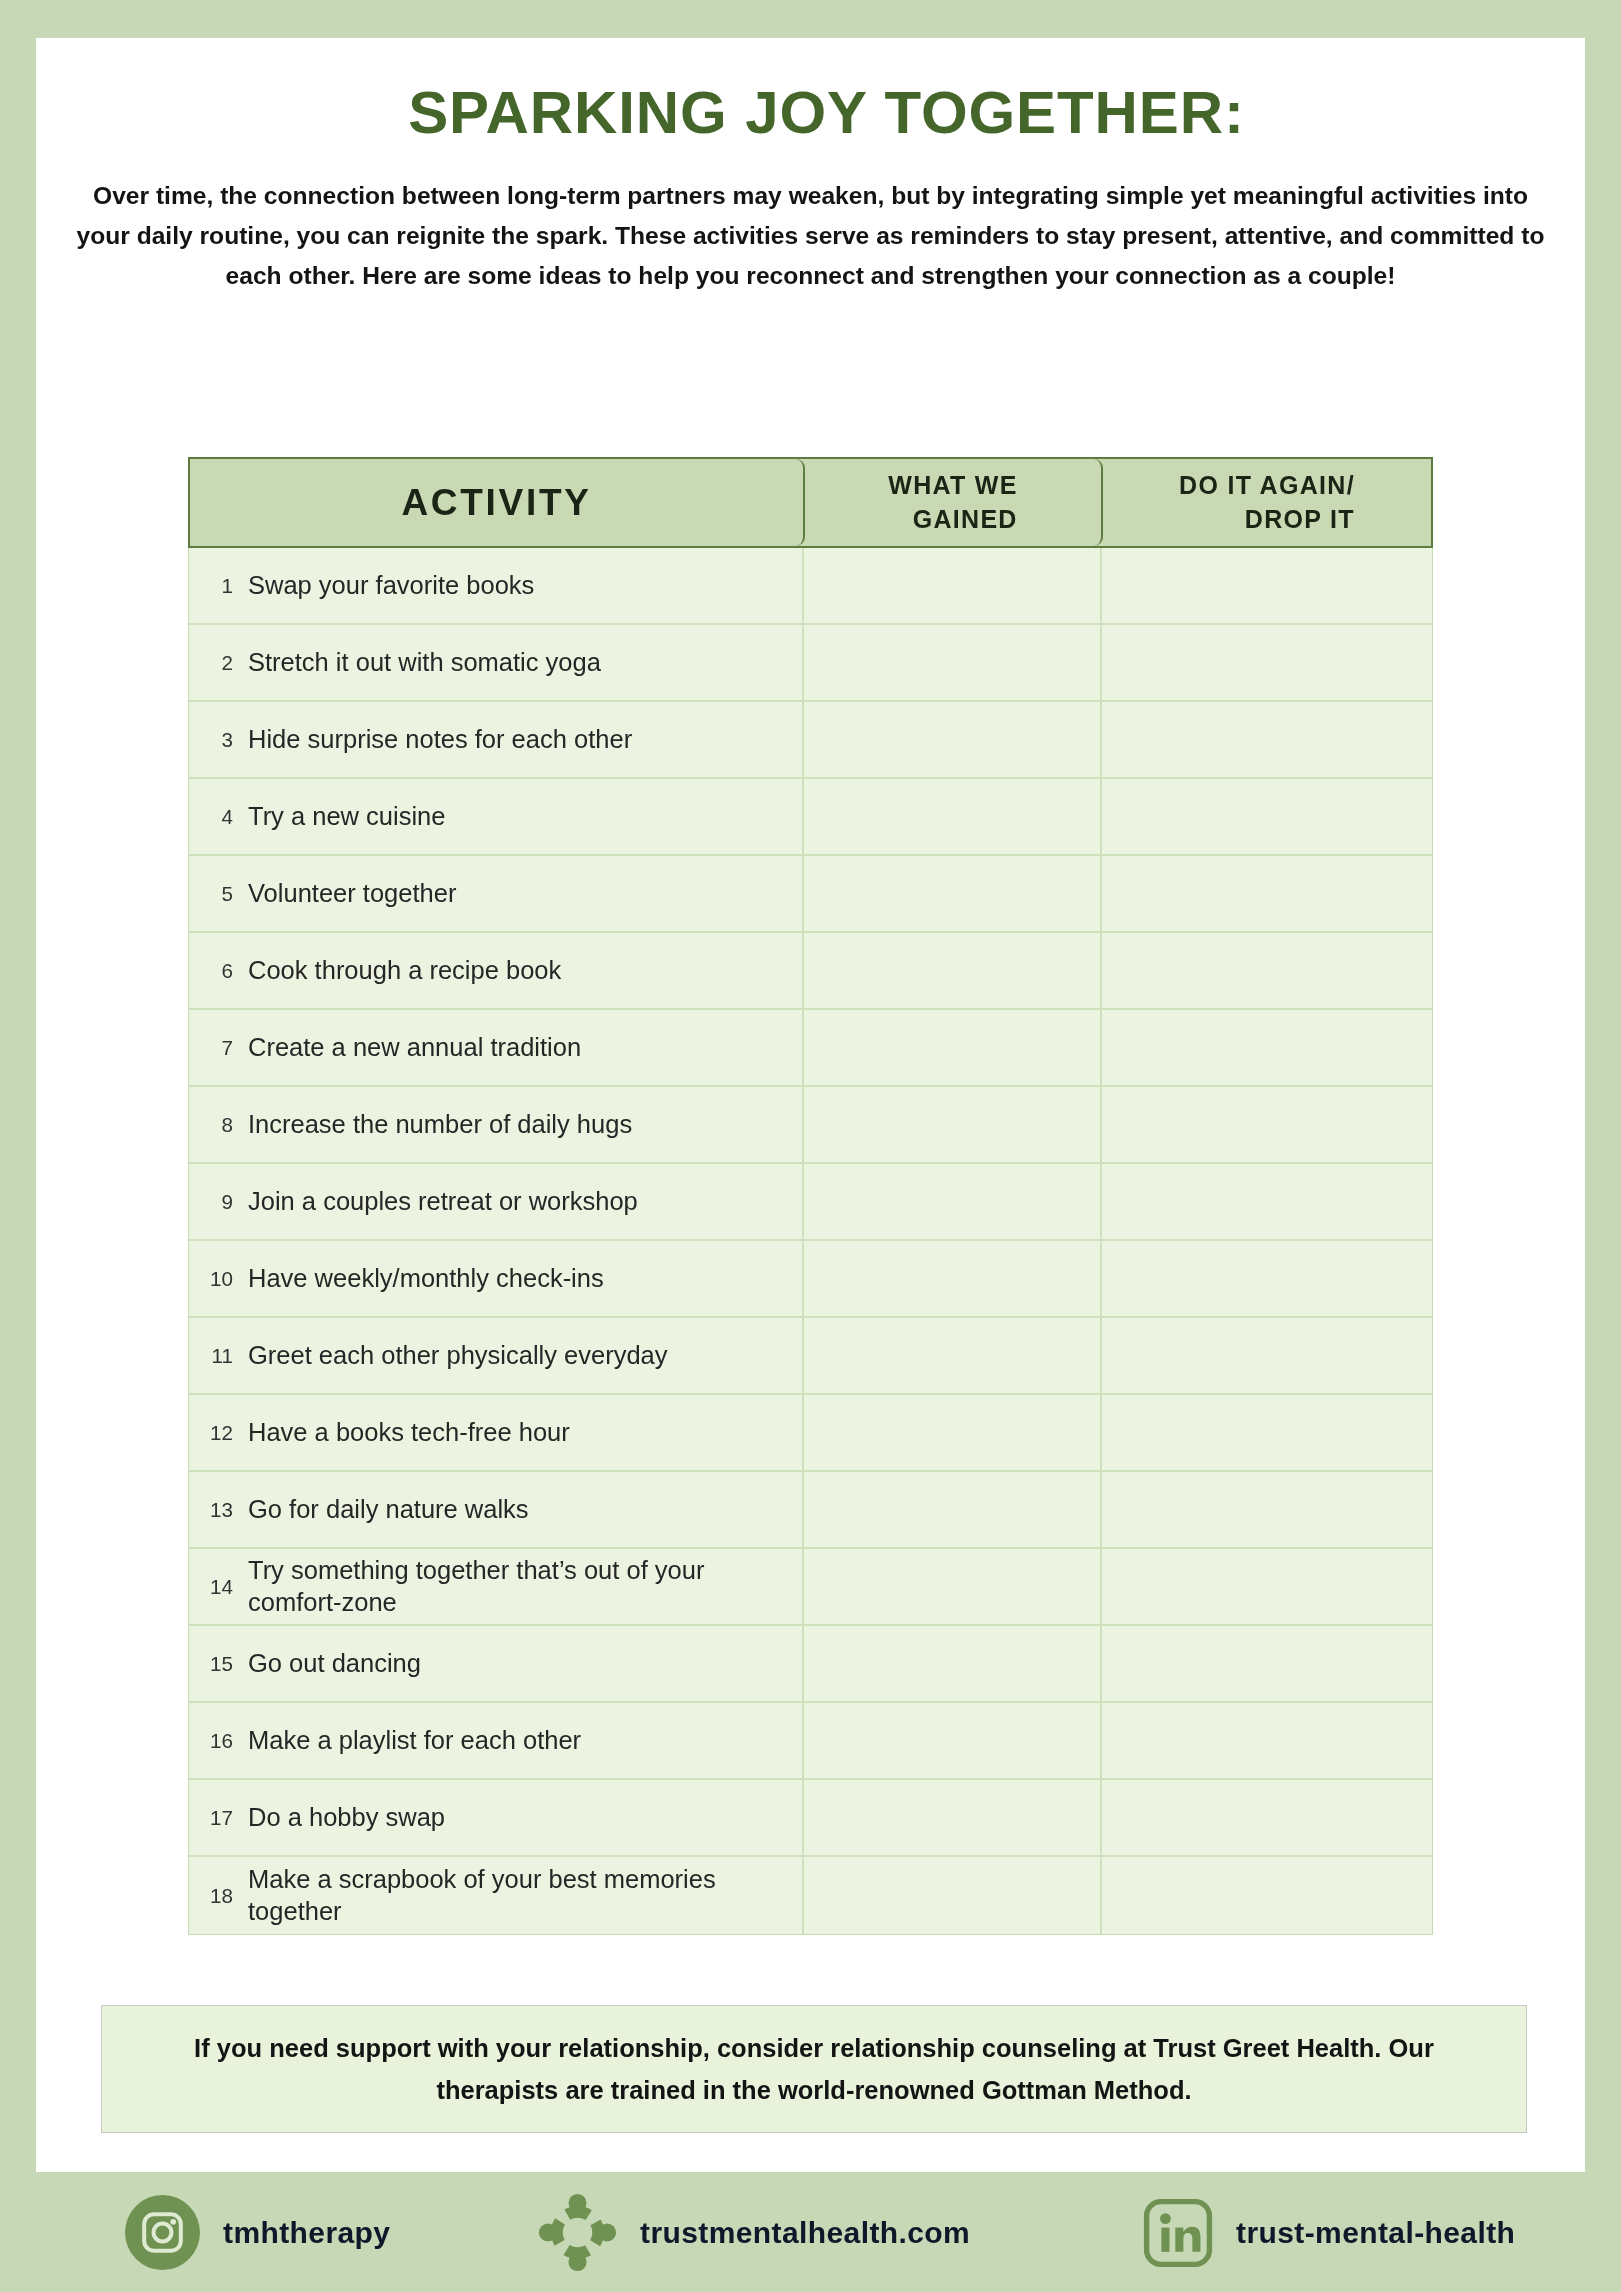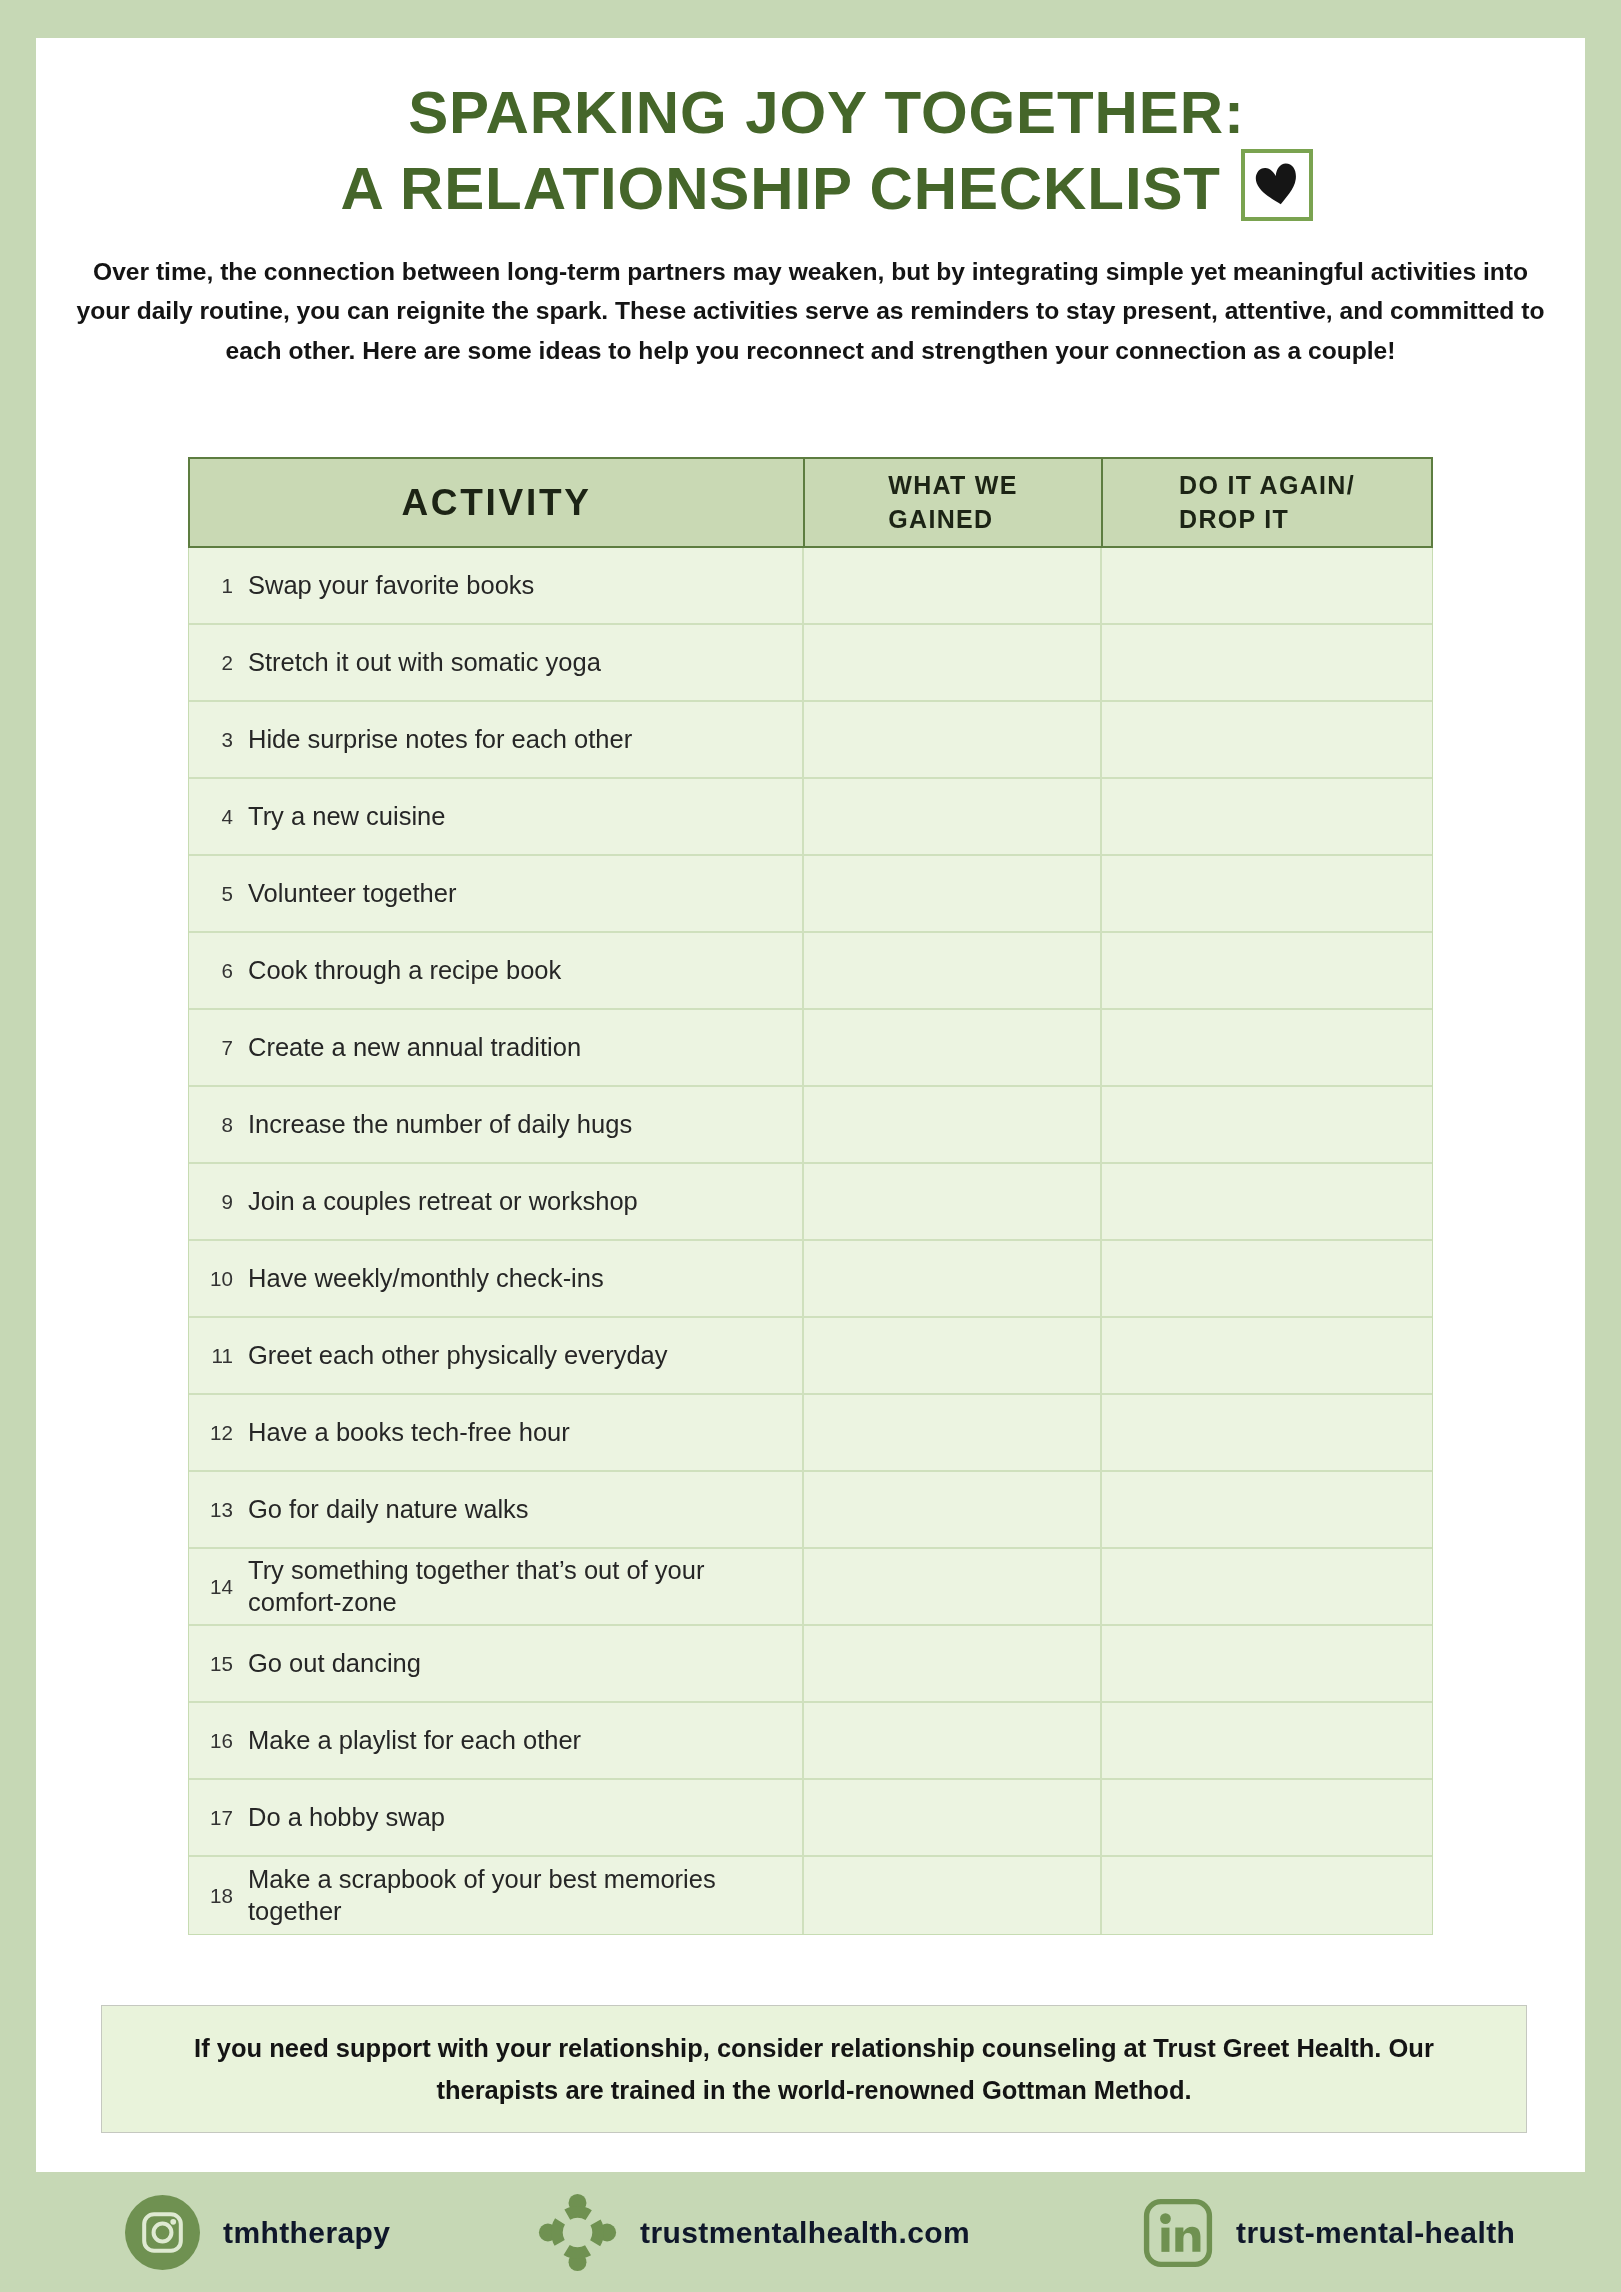--- a/index.html
+++ b/index.html
@@ -30,21 +30,21 @@
   }
   
   .tbl{position:absolute;left:152px;top:419px;width:1245px;box-sizing:border-box;}
   .thead{
     display:flex;background:#c9d9b4;border:2.7px solid #5d7d40;
     height:91px;box-sizing:border-box;
   }
   .th{
     display:flex;align-items:center;justify-content:center;
     font-weight:bold;color:#1c2415;box-sizing:border-box;
-    border-right:2.7px solid #5d7d40;text-align:left;
+    border-right:2.7px solid #5d7d40;text-align:right;border-radius:9px;
   }
   .th:last-child{border-right:none;}
   .th-activity{width:615px;font-size:37px;letter-spacing:2.7px;}
   .th-gained{width:298px;font-size:25px;letter-spacing:1.3px;white-space:pre-line;line-height:1.35;}
   .th-again{flex:1;font-size:25px;letter-spacing:1.3px;white-space:pre-line;line-height:1.35;}
   .tbody{border:1.8px solid #c7dcb2;border-top:none;box-sizing:border-box;}
   .trow{display:flex;height:77px;background:#ecf4e1;box-sizing:border-box;}
   .trow:not(:last-child){border-bottom:2.7px solid #cfe0bd;}
   .td{box-sizing:border-box;border-right:2.7px solid #cfe0bd;}
   .td:last-child{border-right:none;}
@@ -77,23 +77,20 @@
   }
   .icon-wrap{display:flex;align-items:center;}
 </style>
 </head>
 <body>
 
 <div class="sheet">
 
   <div class="title">
     <div>SPARKING JOY TOGETHER:</div>
-    <div class="title-line2"><span>A RELATIONSHIP CHECKLIST</span><span class="heart-box"><svg width="56" height="56" viewBox="0 0 70 70">
-            <path d="M35,62 C28,55 13,45 10,31 C8,21 15,12 24,14 C29,15 33,20 35,26 C37,18 43,12 50,13 C59,15 62,24 59,34 C55,47 42,55 35,62 Z" fill="#151515" transform="rotate(-10 35 35)"></path>
-          </svg></span></div>
   </div>
 
   <div class="intro">Over time, the connection between long-term partners may weaken, but by integrating simple yet meaningful activities into your daily routine, you can reignite the spark. These activities serve as reminders to stay present, attentive, and committed to each other. Here are some ideas to help you reconnect and strengthen your connection as a couple!</div>
 
   <div class="tbl">
     <div class="thead">
       <div class="th th-activity">ACTIVITY</div>
       <div class="th th-gained">WHAT WE
 GAINED</div>
       <div class="th th-again">DO IT AGAIN/

